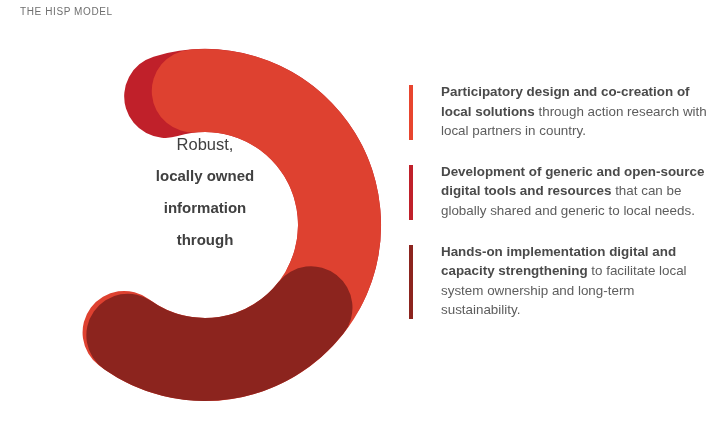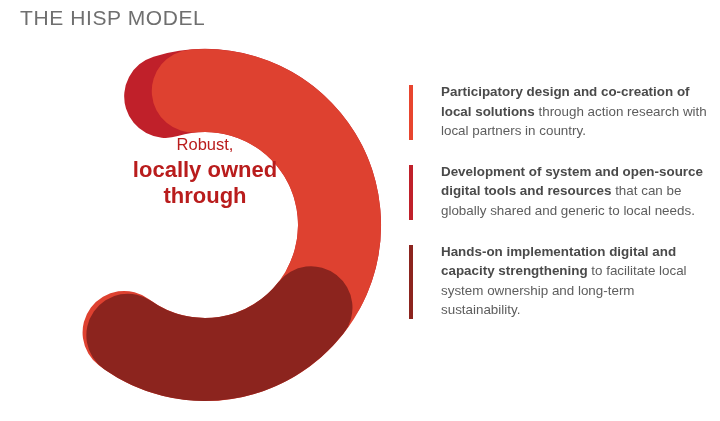--- a/index.html
+++ b/index.html
@@ -13,21 +13,21 @@
     background: #ffffff;
     font-family: "Liberation Sans", sans-serif;
     overflow: hidden;
     position: relative;
   }
 
   #page-title {
     position: absolute;
     left: 20px;
     top: 6px;
-    font-size: 21px;
+    font-size: 10px;
     font-weight: 400;
     letter-spacing: 0.6px;
     color: #6f6f6f;
     white-space: nowrap;
   }
 
   
   #donut-wrap {
     position: absolute;
     left: 0px;
@@ -57,24 +57,24 @@
     pointer-events: none;
   }
   #donut-center-label .lead {
     font-weight: 400;
   }
   #donut-center-label .lead b {
     font-weight: 700;
   }
   #donut-center-label .emph {
     font-weight: 700;
-    font-size: 22px;
+    font-size: 15px;
     line-height: 24px;
     display: block;
-    margin-top: 2px;
+    margin-top: 8px;
   }
 
   
   #pillars {
     position: absolute;
     left: 409px;
     top: 82px;
     width: 300px;
   }
   .pillar {
@@ -110,42 +110,43 @@
 <div id="donut-wrap">
 
   <svg id="donut-svg" viewBox="0 0 410 393">
     <g>
       <path class="donut-arc" id="arc-open-source" d="M 165.68 68.38 A 134.5 134.5 0 0 1 323.76 260.14" stroke="#c0202a" stroke-width="83"></path>
       <path class="donut-arc" id="arc-participatory" d="M 193.28 63.01 A 134.5 134.5 0 1 1 124.06 304.42" stroke="#de4130" stroke-width="83"></path>
       <path class="donut-arc" id="arc-implementation" d="M 310.99 279.81 A 134.5 134.5 0 0 1 127.85 307.18" stroke="#8c241e" stroke-width="83"></path>
     </g>
   </svg>
 
-  <div id="donut-center-label" style="color: #b91c1c;">
+  <div id="donut-center-label" style="color: #404040;">
     <div class="lead">
       <span>Robust,</span>
     </div>
     <span class="emph">locally owned</span>
+    <span class="emph">information</span>
     <span class="emph">through</span>
   </div>
 </div>
 
 <div id="pillars">
 
   <div class="pillar">
     <span class="pillar-bar" id="bar-0" style="background: rgb(232, 69, 46);"></span>
     <div class="pillar-text">
       <b>Participatory design and co-creation of local solutions</b><span> through action research with local partners in country.</span>
     </div>
   </div>
 
   <div class="pillar">
     <span class="pillar-bar" id="bar-1" style="background: rgb(192, 32, 42);"></span>
     <div class="pillar-text">
-      <b>Development of system and open-source digital tools and resources</b><span> that can be globally shared and generic to local needs.</span>
+      <b>Development of generic and open-source digital tools and resources</b><span> that can be globally shared and generic to local needs.</span>
     </div>
   </div>
 
   <div class="pillar">
     <span class="pillar-bar" id="bar-2" style="background: rgb(140, 36, 30);"></span>
     <div class="pillar-text">
       <b>Hands-on implementation digital and capacity strengthening</b><span> to facilitate local system ownership and long-term sustainability.</span>
     </div>
   </div>
 

